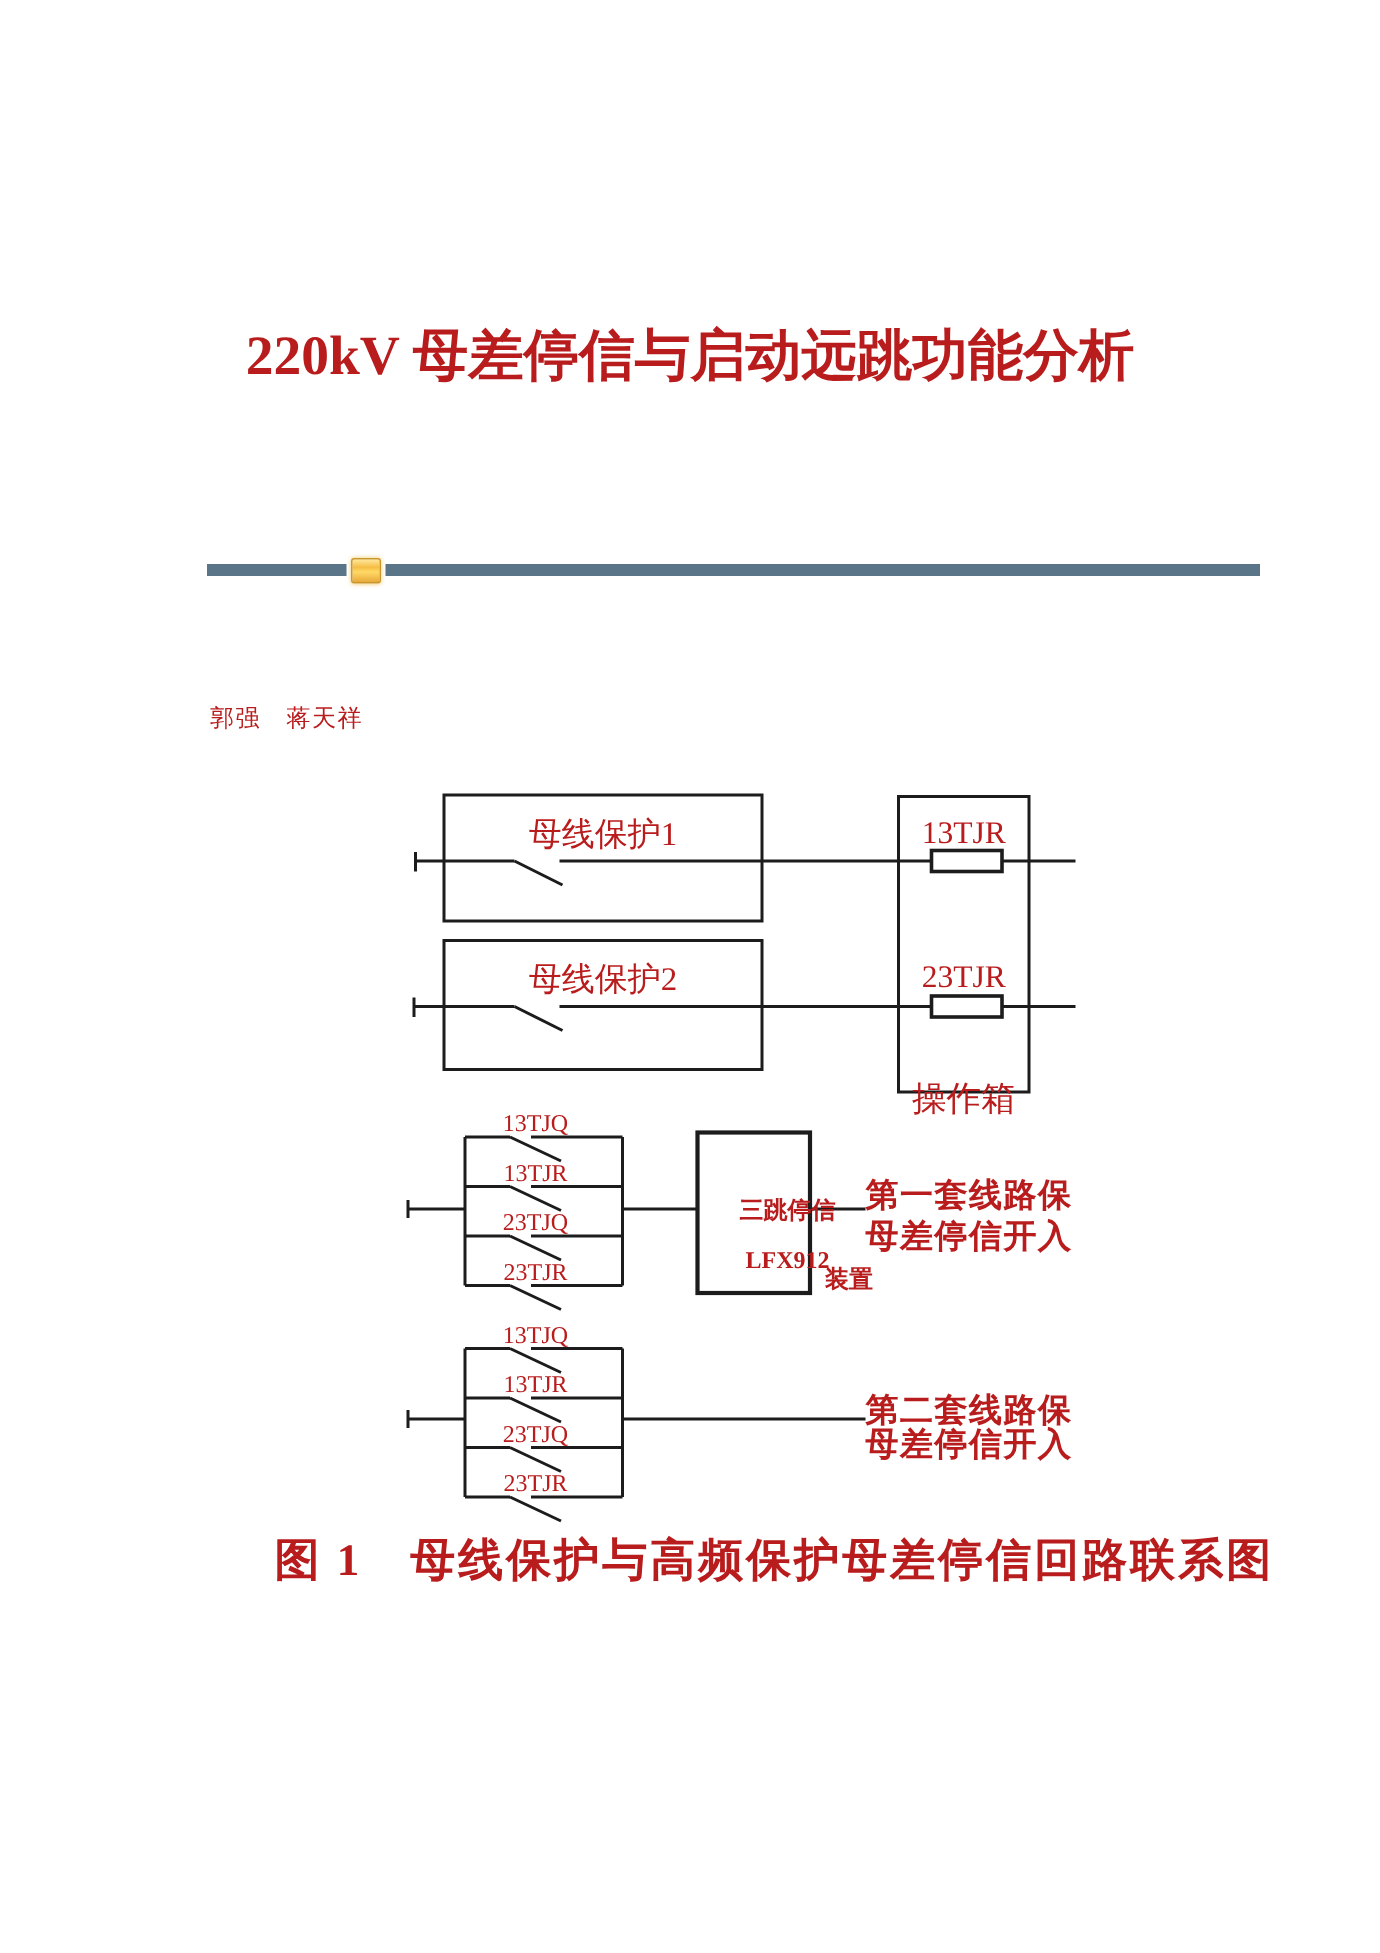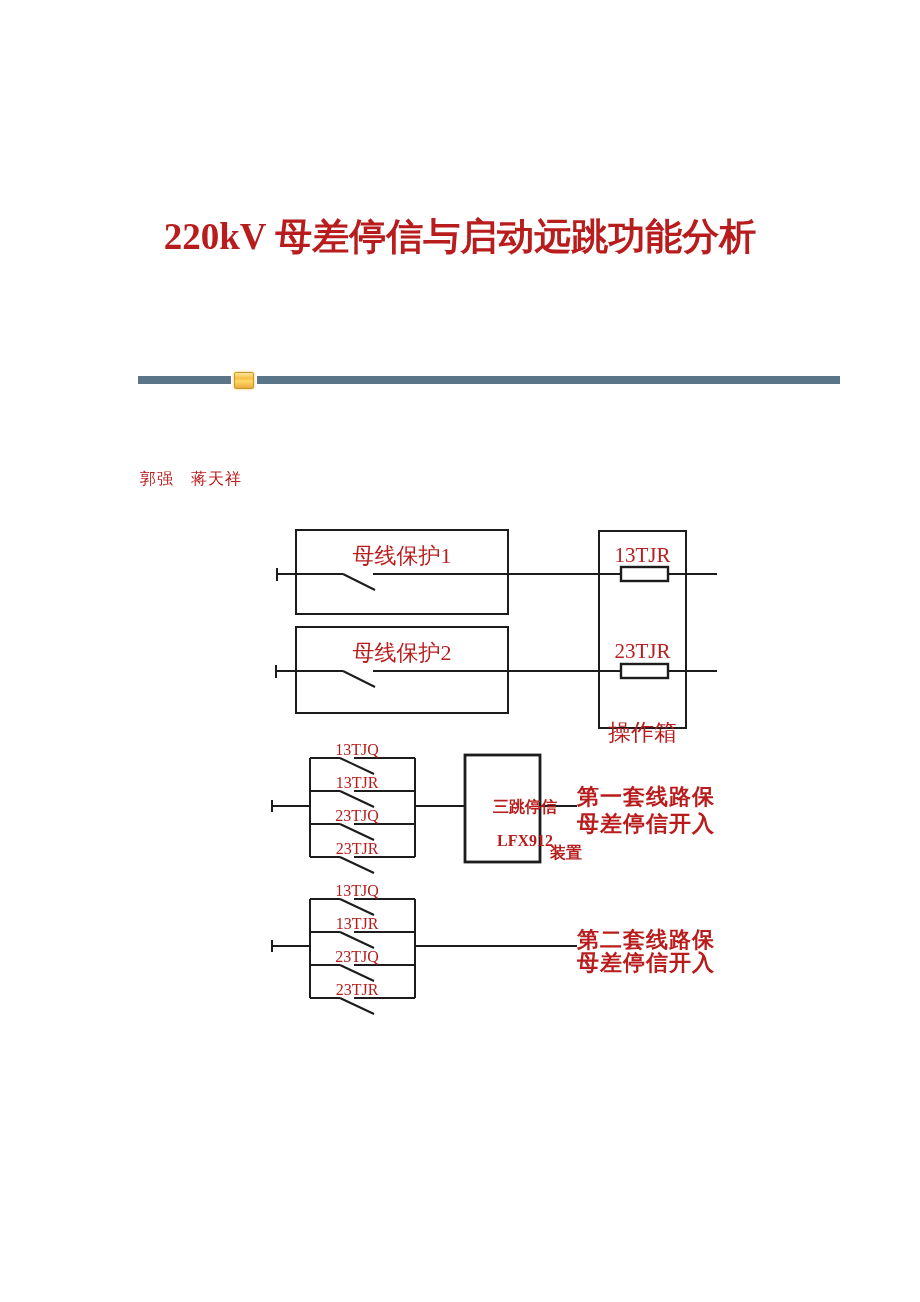--- a/index.html
+++ b/index.html
@@ -170,14 +170,15 @@
   <div class="abs dlabel out-lbl g1o1">母差停信开入</div>
 
   <div class="abs dlabel center contact-lbl g2c0">13TJQ</div>
   <div class="abs dlabel center contact-lbl g2c1">13TJR</div>
   <div class="abs dlabel center contact-lbl g2c2">23TJQ</div>
   <div class="abs dlabel center contact-lbl g2c3">23TJR</div>
 
   <div class="abs dlabel out-lbl g2o0">第二套线路保</div>
   <div class="abs dlabel out-lbl g2o1">母差停信开入</div>
 
+  <div class="abs dlabel caption">图 1　母线保护与高频保护母差停信回路联系图</div>
 
 </div>
 
 </body></html>

